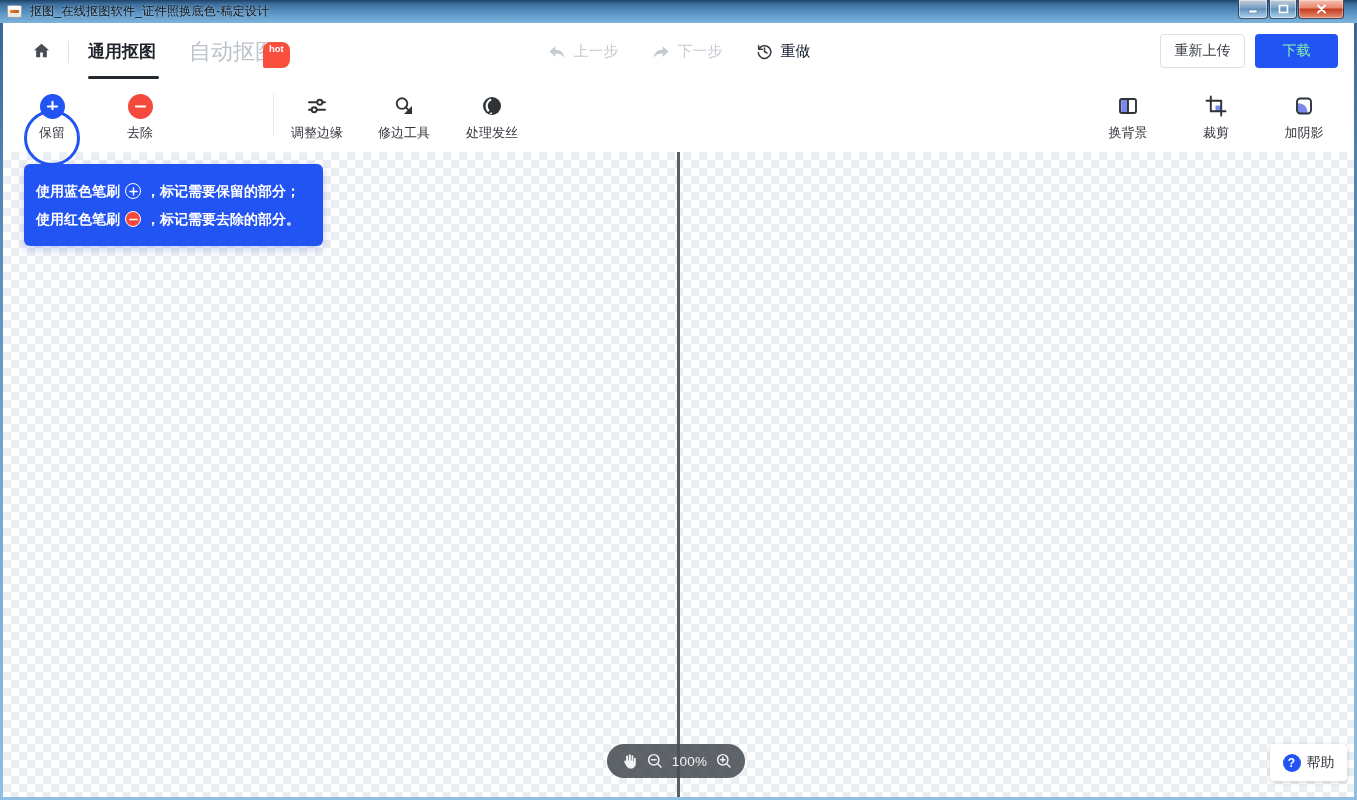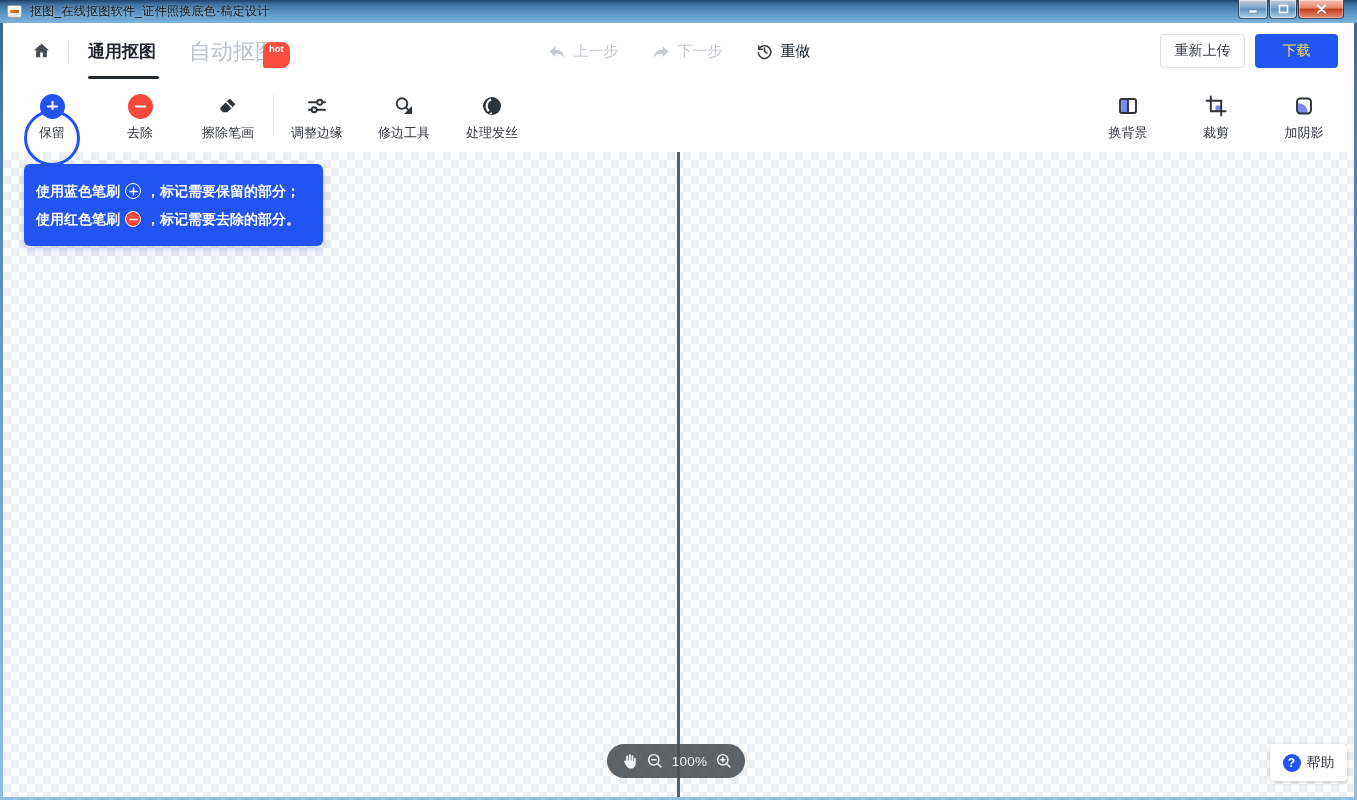--- a/index.html
+++ b/index.html
@@ -42,21 +42,21 @@
   .hot-badge { position:absolute; left:260px; top:19px; height:26px; padding:0 6px;
     background:#fa4e3e; color:#fff; font-size:9.5px; line-height:14px; border-radius:8px 8px 8px 2px; font-weight:bold; }
   .hist-group { position:absolute; left:50%; transform:translateX(-50%); top:0; height:57px;
     display:flex; align-items:center; gap:32px; }
   .hist-btn { display:flex; align-items:center; gap:7px; font-size:15px; cursor:default; }
   .hist-btn.disabled { color:#c5cad1; }
   .hist-btn.enabled { color:#0f172a; cursor:pointer;align-items:flex-end; }
   .hdr-right { position:absolute; right:16px; top:11px; display:flex; gap:10px; }
   .btn { height:34px; border-radius:4px; font-size:14px; display:flex; align-items:center; justify-content:center; cursor:pointer; }
   .btn.secondary { width:85px; background:#fff; border:1px solid #dcdfe3; color:#383d44; }
-  .btn.primary { width:83px; background:#2254f4; border:none; color:#fde047; }
+  .btn.primary { width:83px; background:#2254f4; border:none; color:#86efac; }
 
   
   .toolbar { position:absolute; left:0; top:57px; width:100%; height:72px; background:#fff; z-index:7; }
   .tool { position:absolute; top:3px; width:76px; height:66px; display:flex; flex-direction:column;
     align-items:center; justify-content:center; gap:7px; cursor:pointer; }
   .tool .label { font-size:13px; color:#33373d; line-height:1; }
   .dot-btn { width:25px; height:25px; border-radius:50%; display:flex; align-items:center; justify-content:center; color:#fff; }
   .dot-btn.blue { background:#2254f4; }
   .dot-btn.red { background:#f4493c; }
   .tool-ico { width:26px; height:26px; display:flex; align-items:center; justify-content:center; color:#2e3338; }
@@ -191,29 +191,20 @@
 
       <div class="tool" style="left:99px">
         <div class="dot-btn red">
           <svg width="13" height="13" viewBox="0 0 14 14">
               <path d="M2 7h10" stroke="#fff" stroke-width="2.2" stroke-linecap="round"></path>
             </svg>
         </div>
         <div class="label">去除</div>
       </div>
 
-      <div class="tool" style="left:187px">
-        <div class="tool-ico">
-          <svg width="24" height="24" viewBox="0 0 24 24">
-              <path d="M13.8 4.6l5.6 5.6-8 8H7l-2.2-2.2a2 2 0 0 1 0-2.8z" fill="#2e3338"></path>
-              <path d="M10.4 8l5.6 5.6" stroke="#fff" stroke-width="1.6"></path>
-            </svg>
-        </div>
-        <div class="label">擦除笔画</div>
-      </div>
 
       <div class="tb-divider"></div>
 
       <div class="tool" style="left:276px">
         <div class="tool-ico">
           <svg width="24" height="24" viewBox="0 0 24 24" fill="none" stroke="#2e3338" stroke-width="1.9" stroke-linecap="round">
             <path d="M4 8.2h16"></path>
               <circle cx="14.8" cy="8.2" r="2.5" fill="#fff"></circle>
             <path d="M4 15.8h16"></path>
               <circle cx="9.2" cy="15.8" r="2.5" fill="#fff"></circle>

